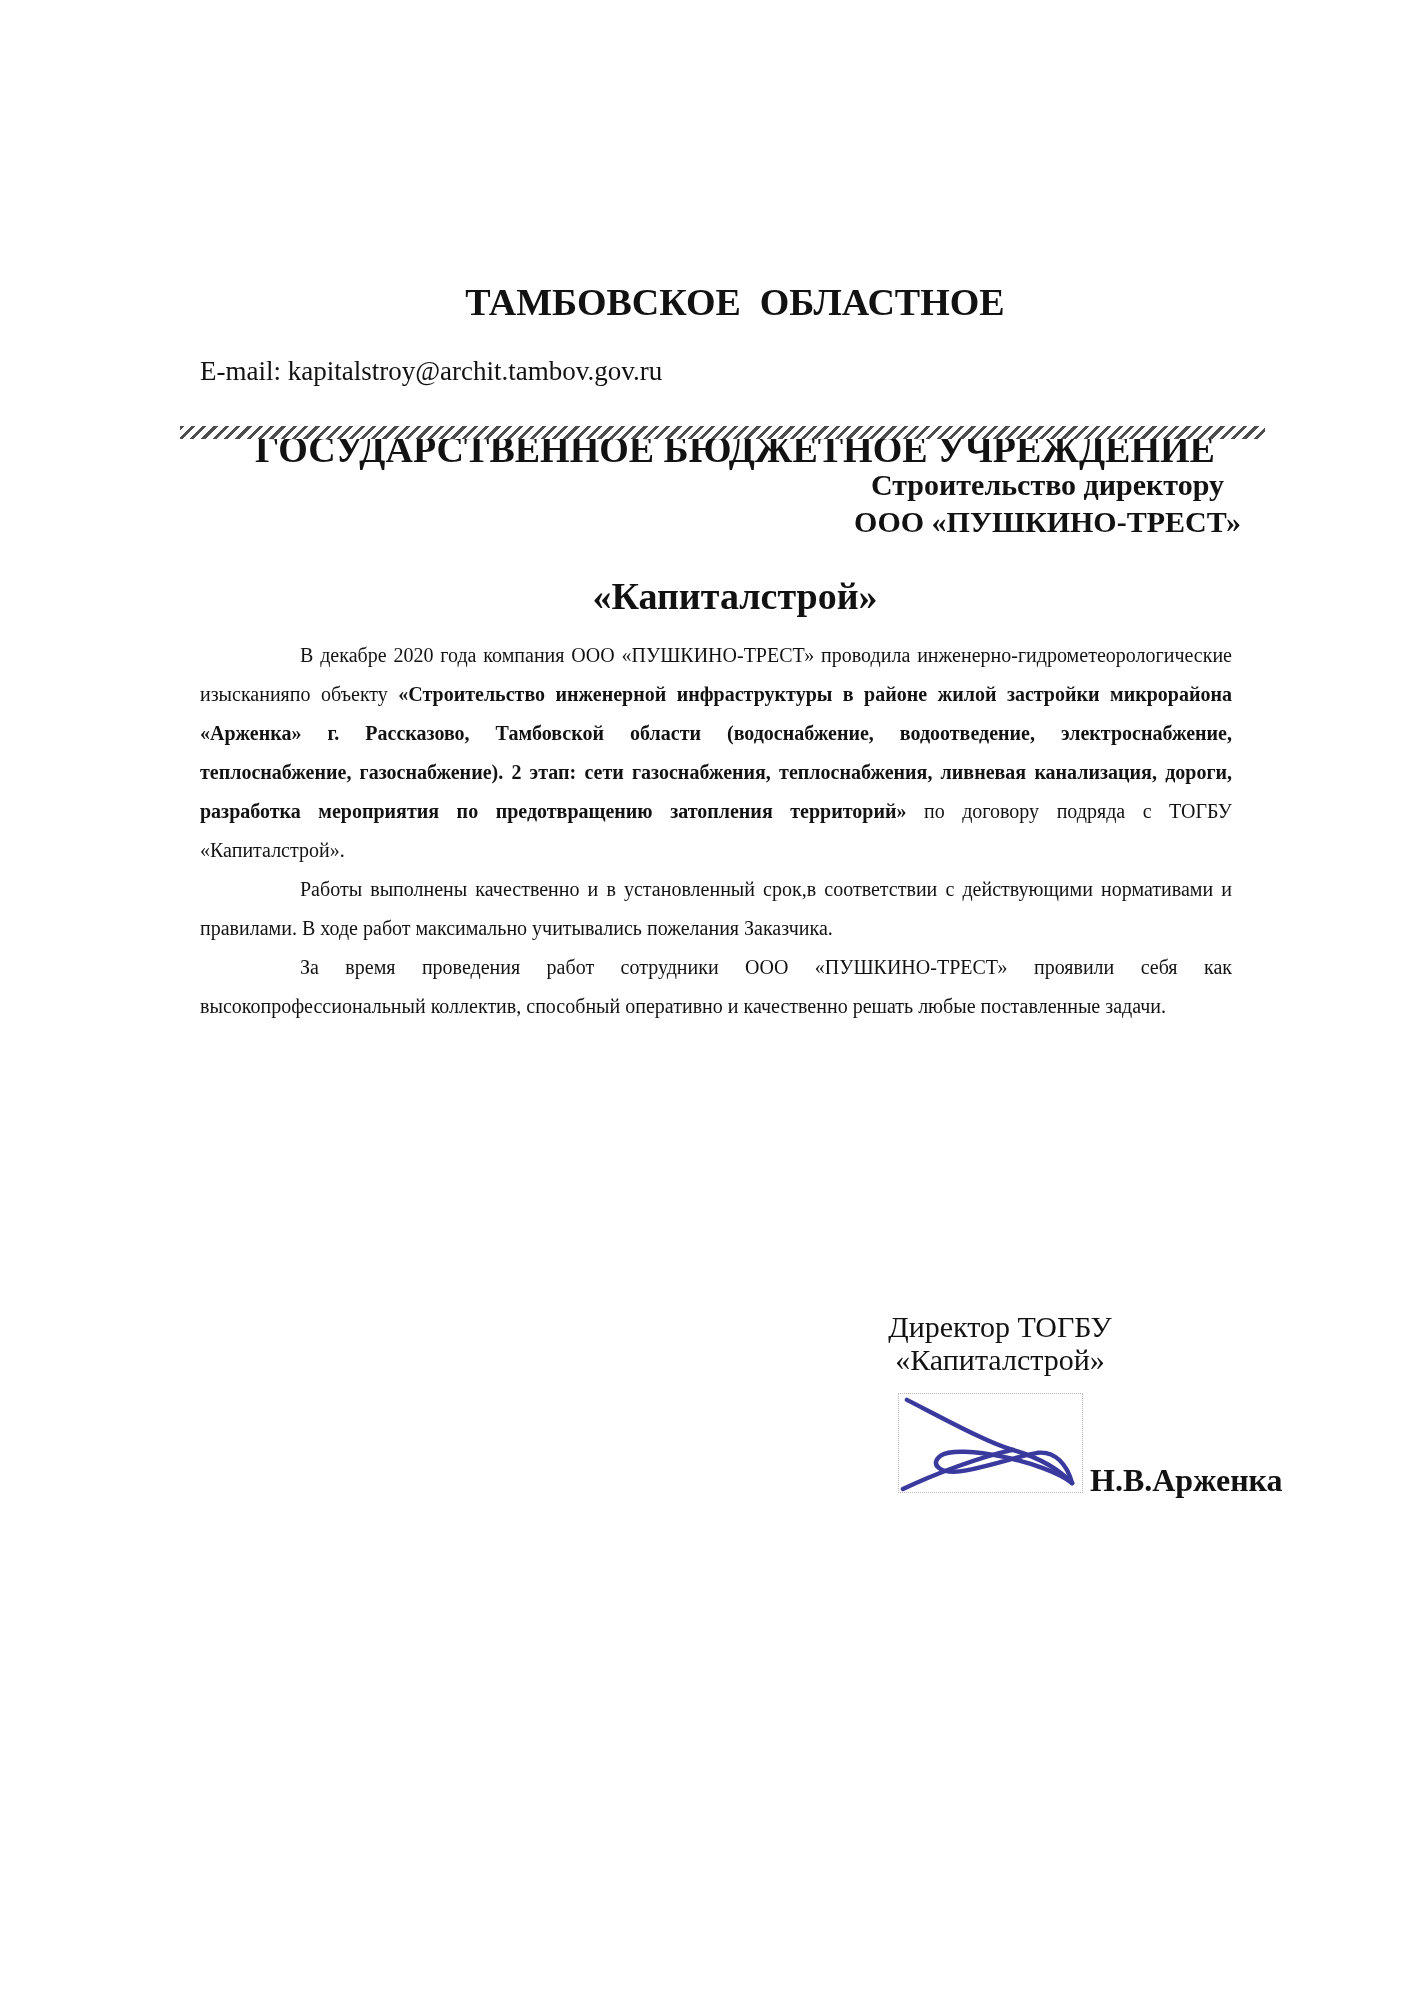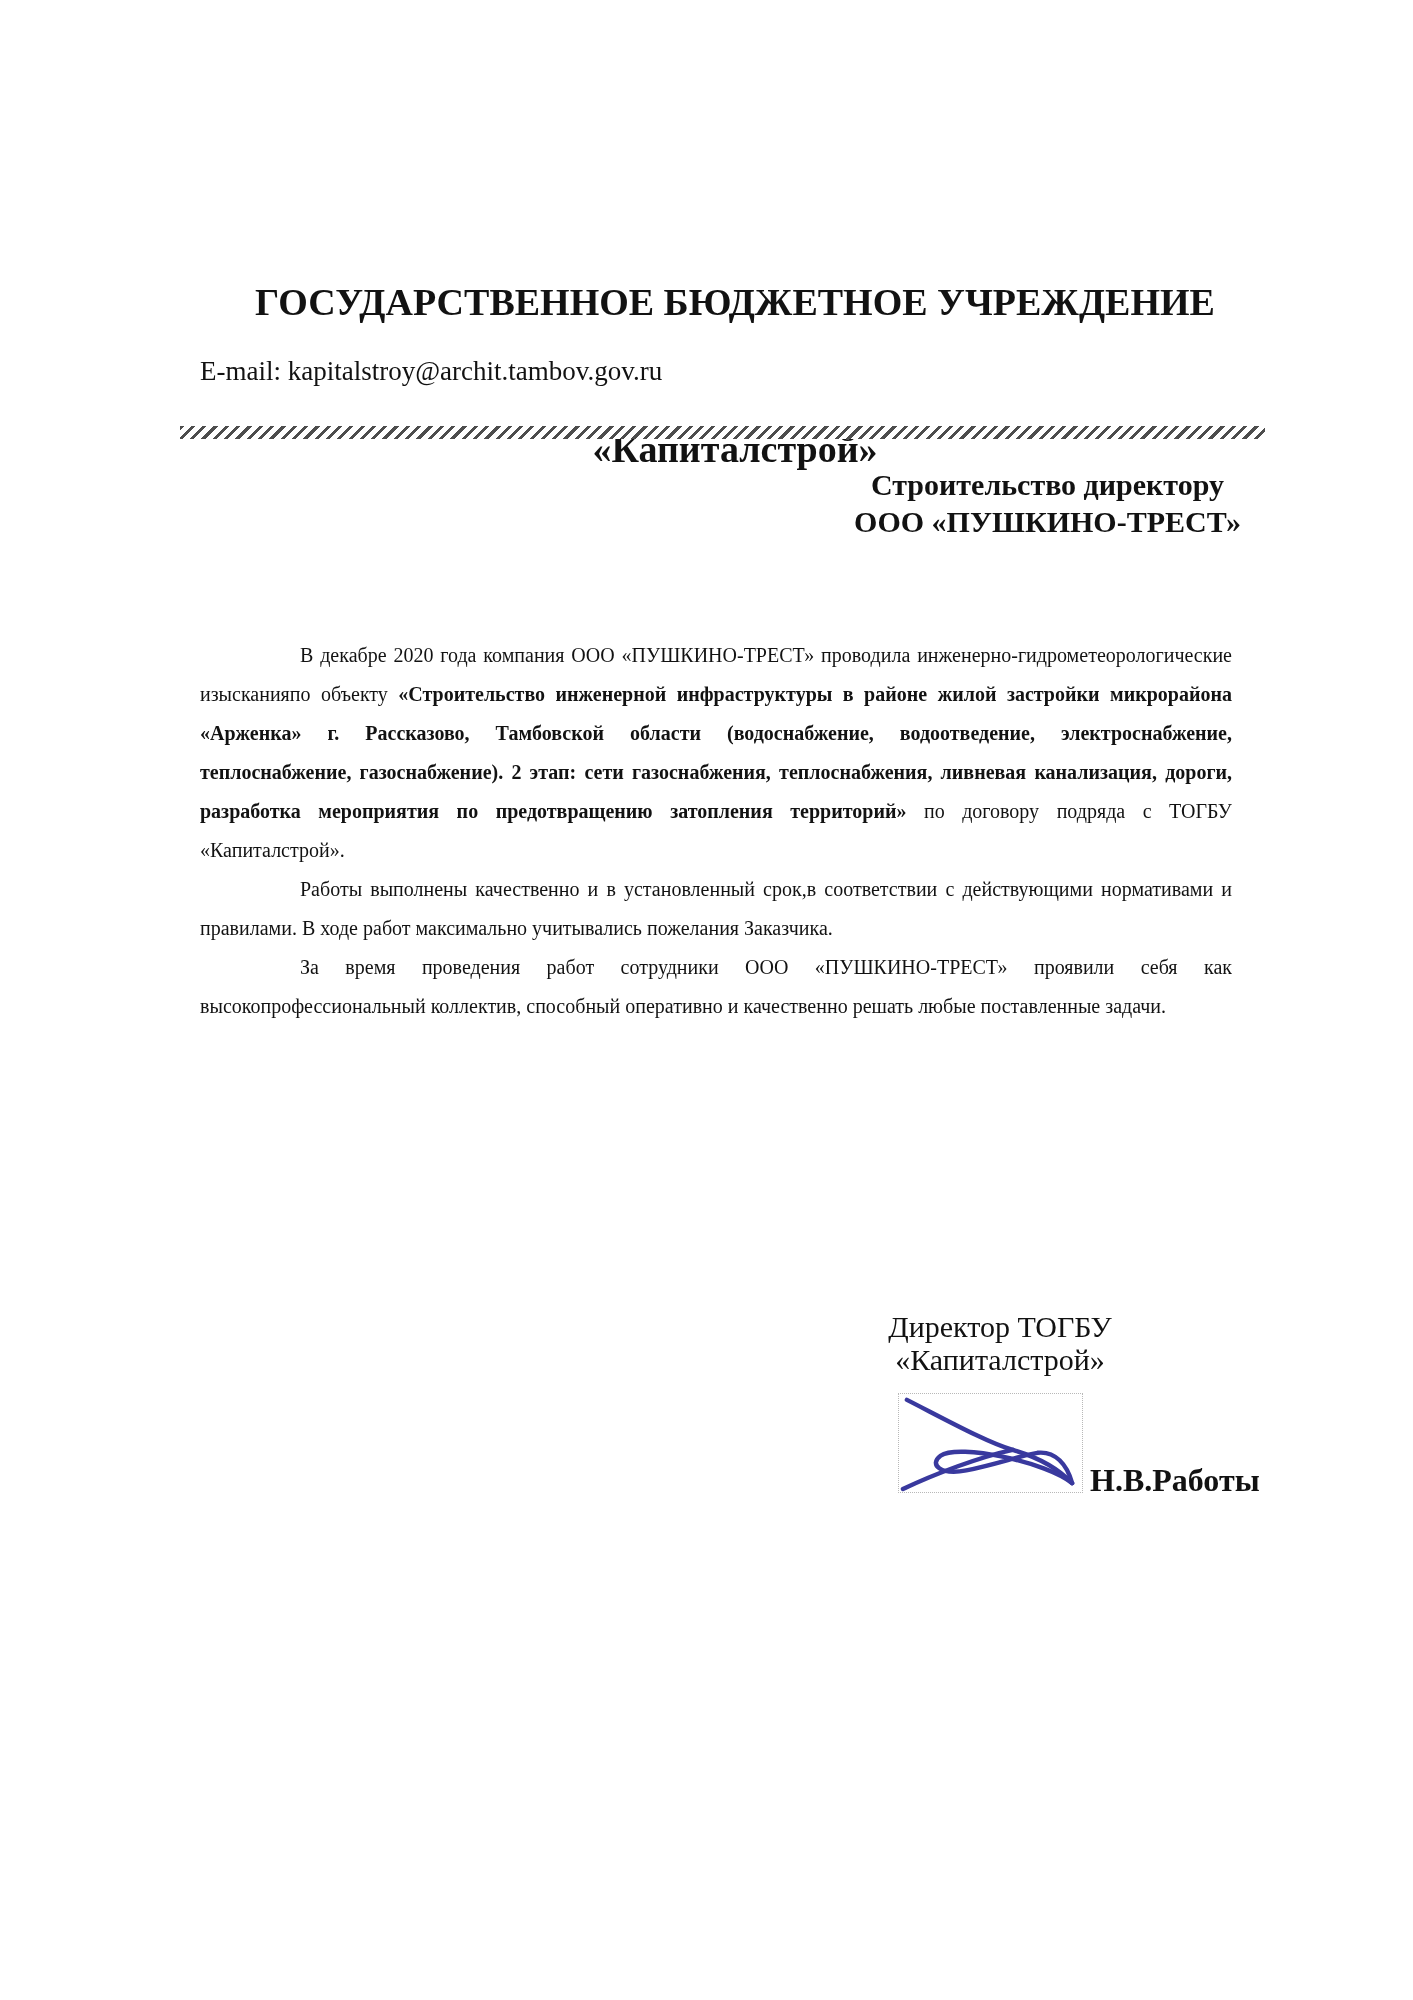--- a/index.html
+++ b/index.html
@@ -102,20 +102,21 @@
     white-space: nowrap;
   }
 </style>
 </head>
 <body>
 
 <div class="page">
 
   <header>
     <div class="org-block">
+      <div>ТАМБОВСКОЕ  ОБЛАСТНОЕ</div>
       <div>ГОСУДАРСТВЕННОЕ БЮДЖЕТНОЕ УЧРЕЖДЕНИЕ</div>
       <div>«Капиталстрой»</div>
     </div>
     <div class="contacts-block">
       <div>E-mail: kapitalstroy@archit.tambov.gov.ru</div>
     </div>
     <div class="hatch-divider"></div>
   </header>
 
   <section class="recipient-block">
@@ -134,16 +135,16 @@
       <div>Директор ТОГБУ</div>
       <div>«Капиталстрой»</div>
     </div>
     <div class="sig-box">
       <svg viewBox="0 0 185 100" preserveAspectRatio="none">
         <path d="M8,6 C45,25 90,50 115,57 C142,65 160,75 175,91" fill="none" stroke-width="4.5" stroke-linecap="round" stroke="#39399e"></path>
         <path d="M175,91 C150,70 60,50 42,63 C30,72 42,83 68,78 C98,72 122,63 140,60 C158,58 170,72 175,91" fill="none" stroke-width="4.5" stroke-linecap="round" stroke="#39399e"></path>
         <path d="M4,97 C35,82 82,64 115,57" fill="none" stroke-width="4.5" stroke-linecap="round" stroke="#39399e"></path>
       </svg>
     </div>
-    <div class="sig-name">Н.В.Работы</div>
+    <div class="sig-name">Н.В.Арженка</div>
   </section>
 
 </div>
 
 </body></html>

